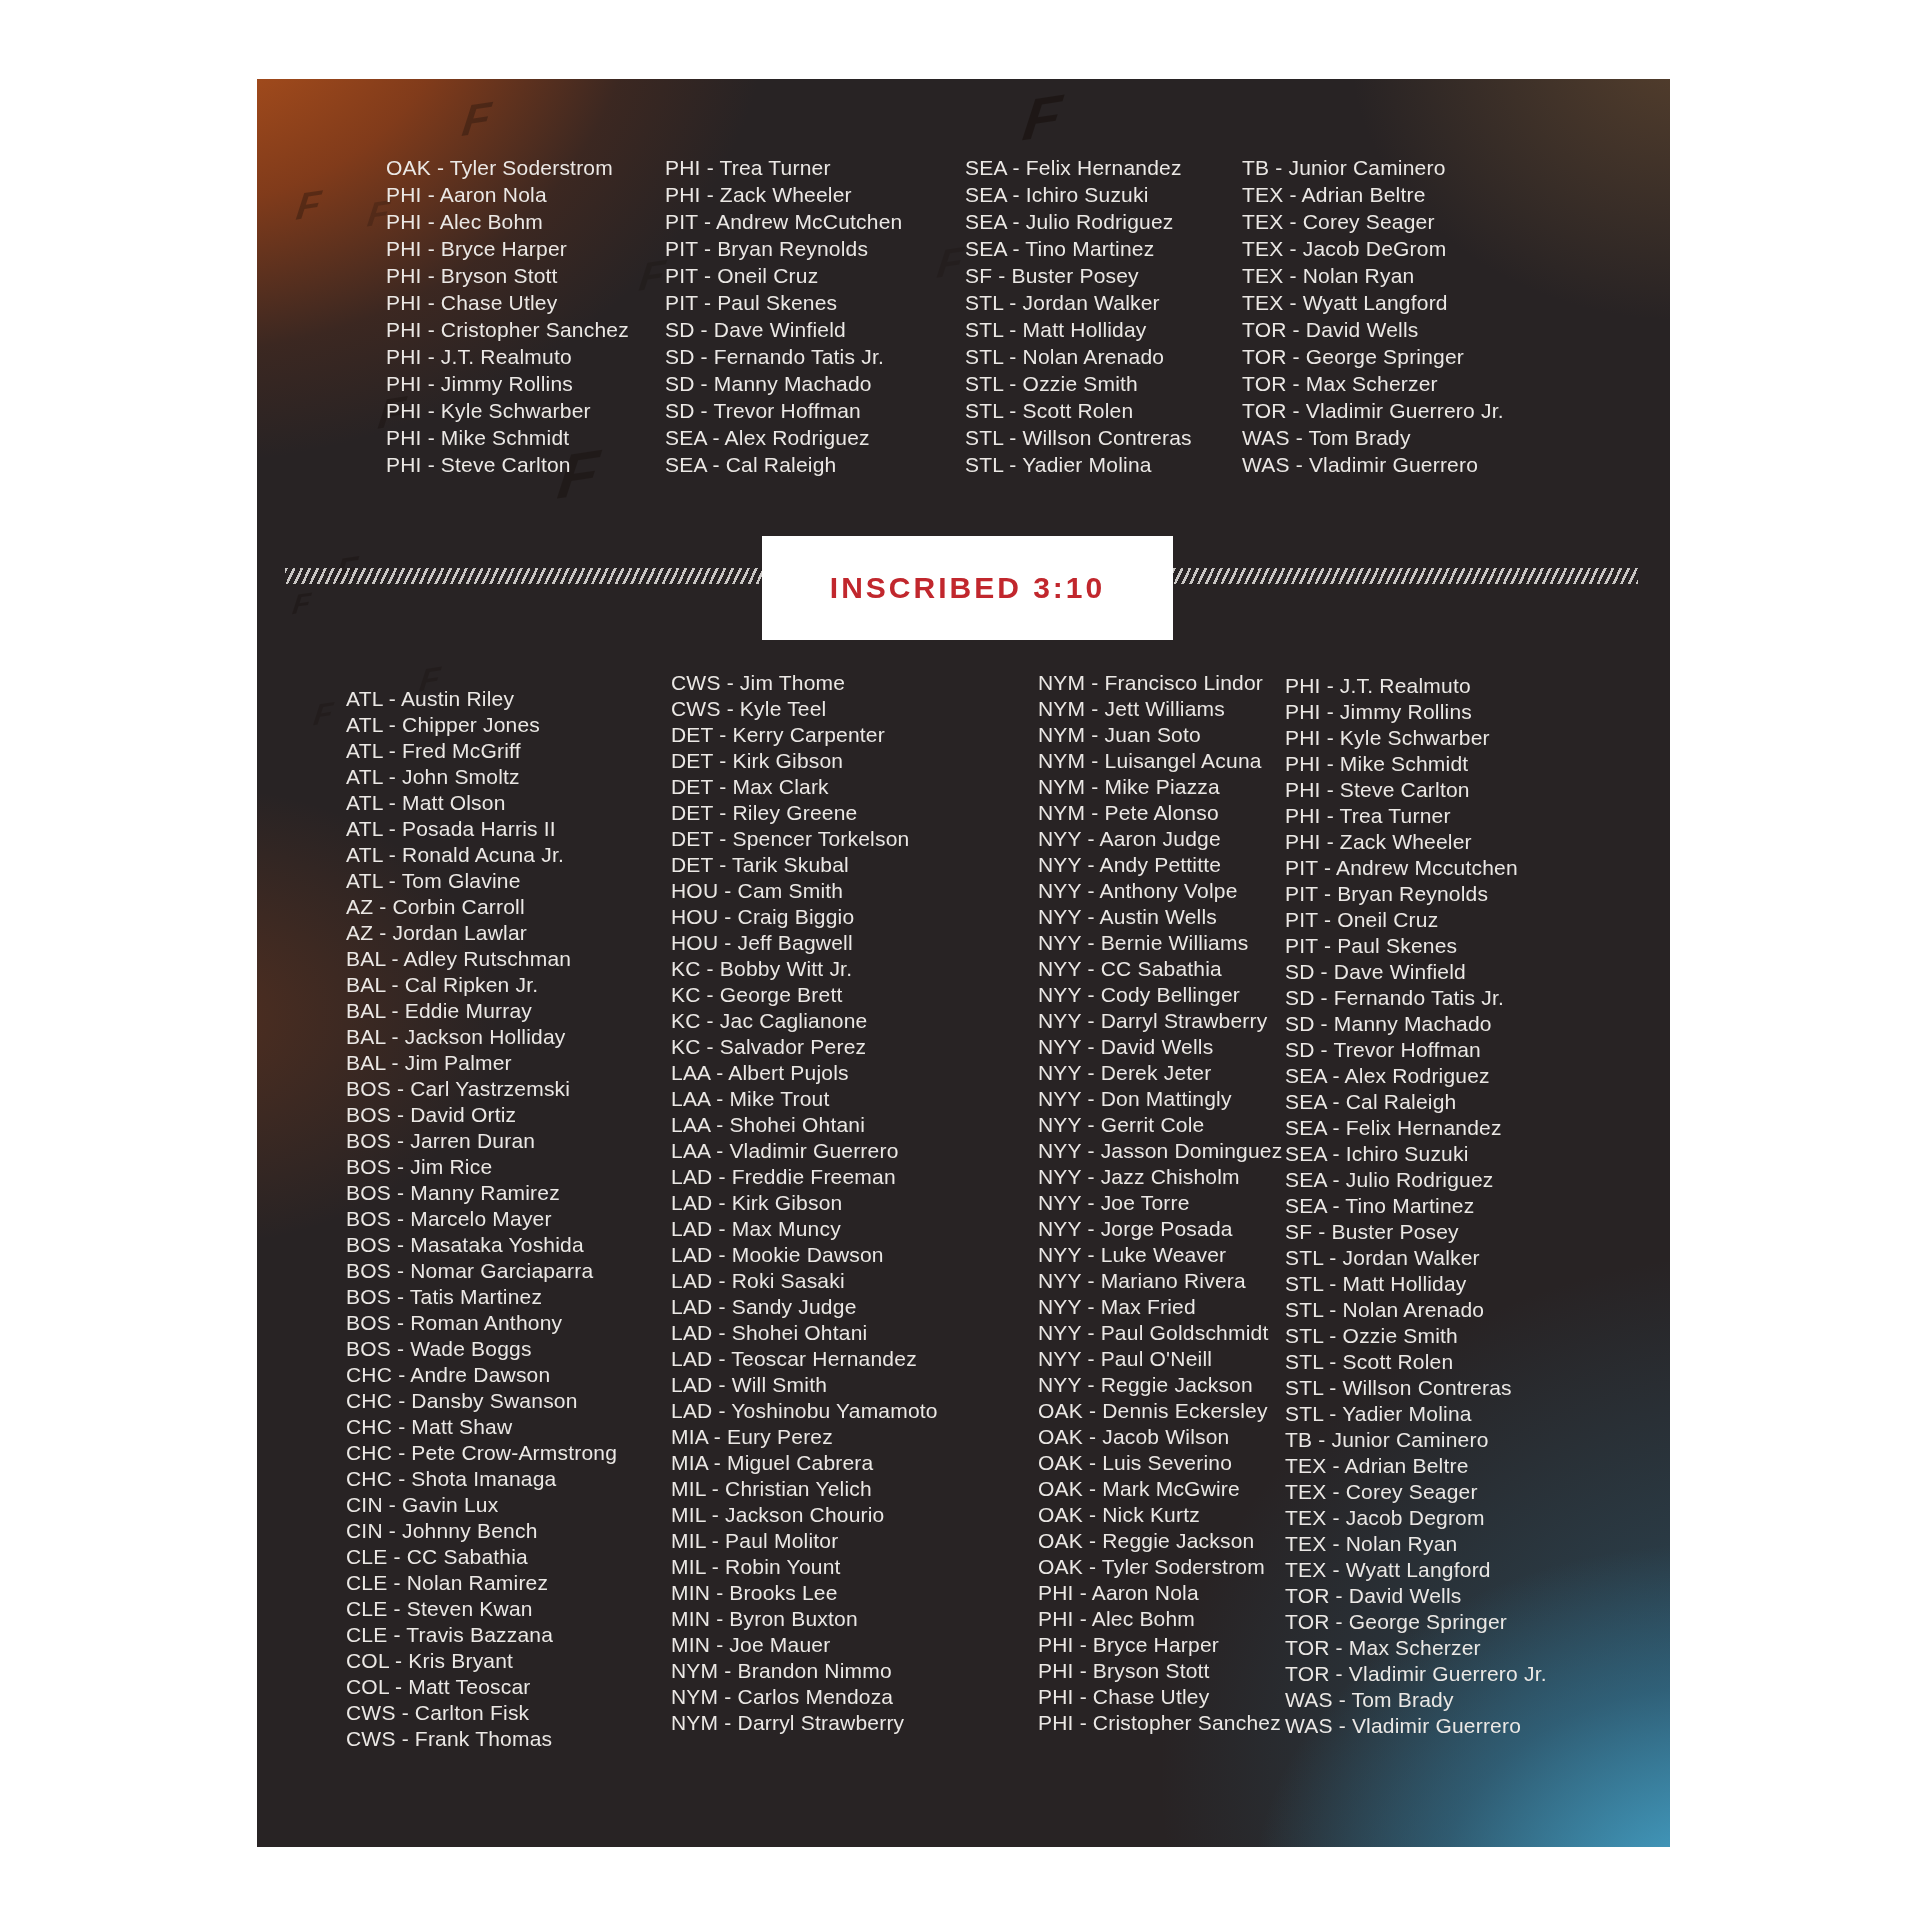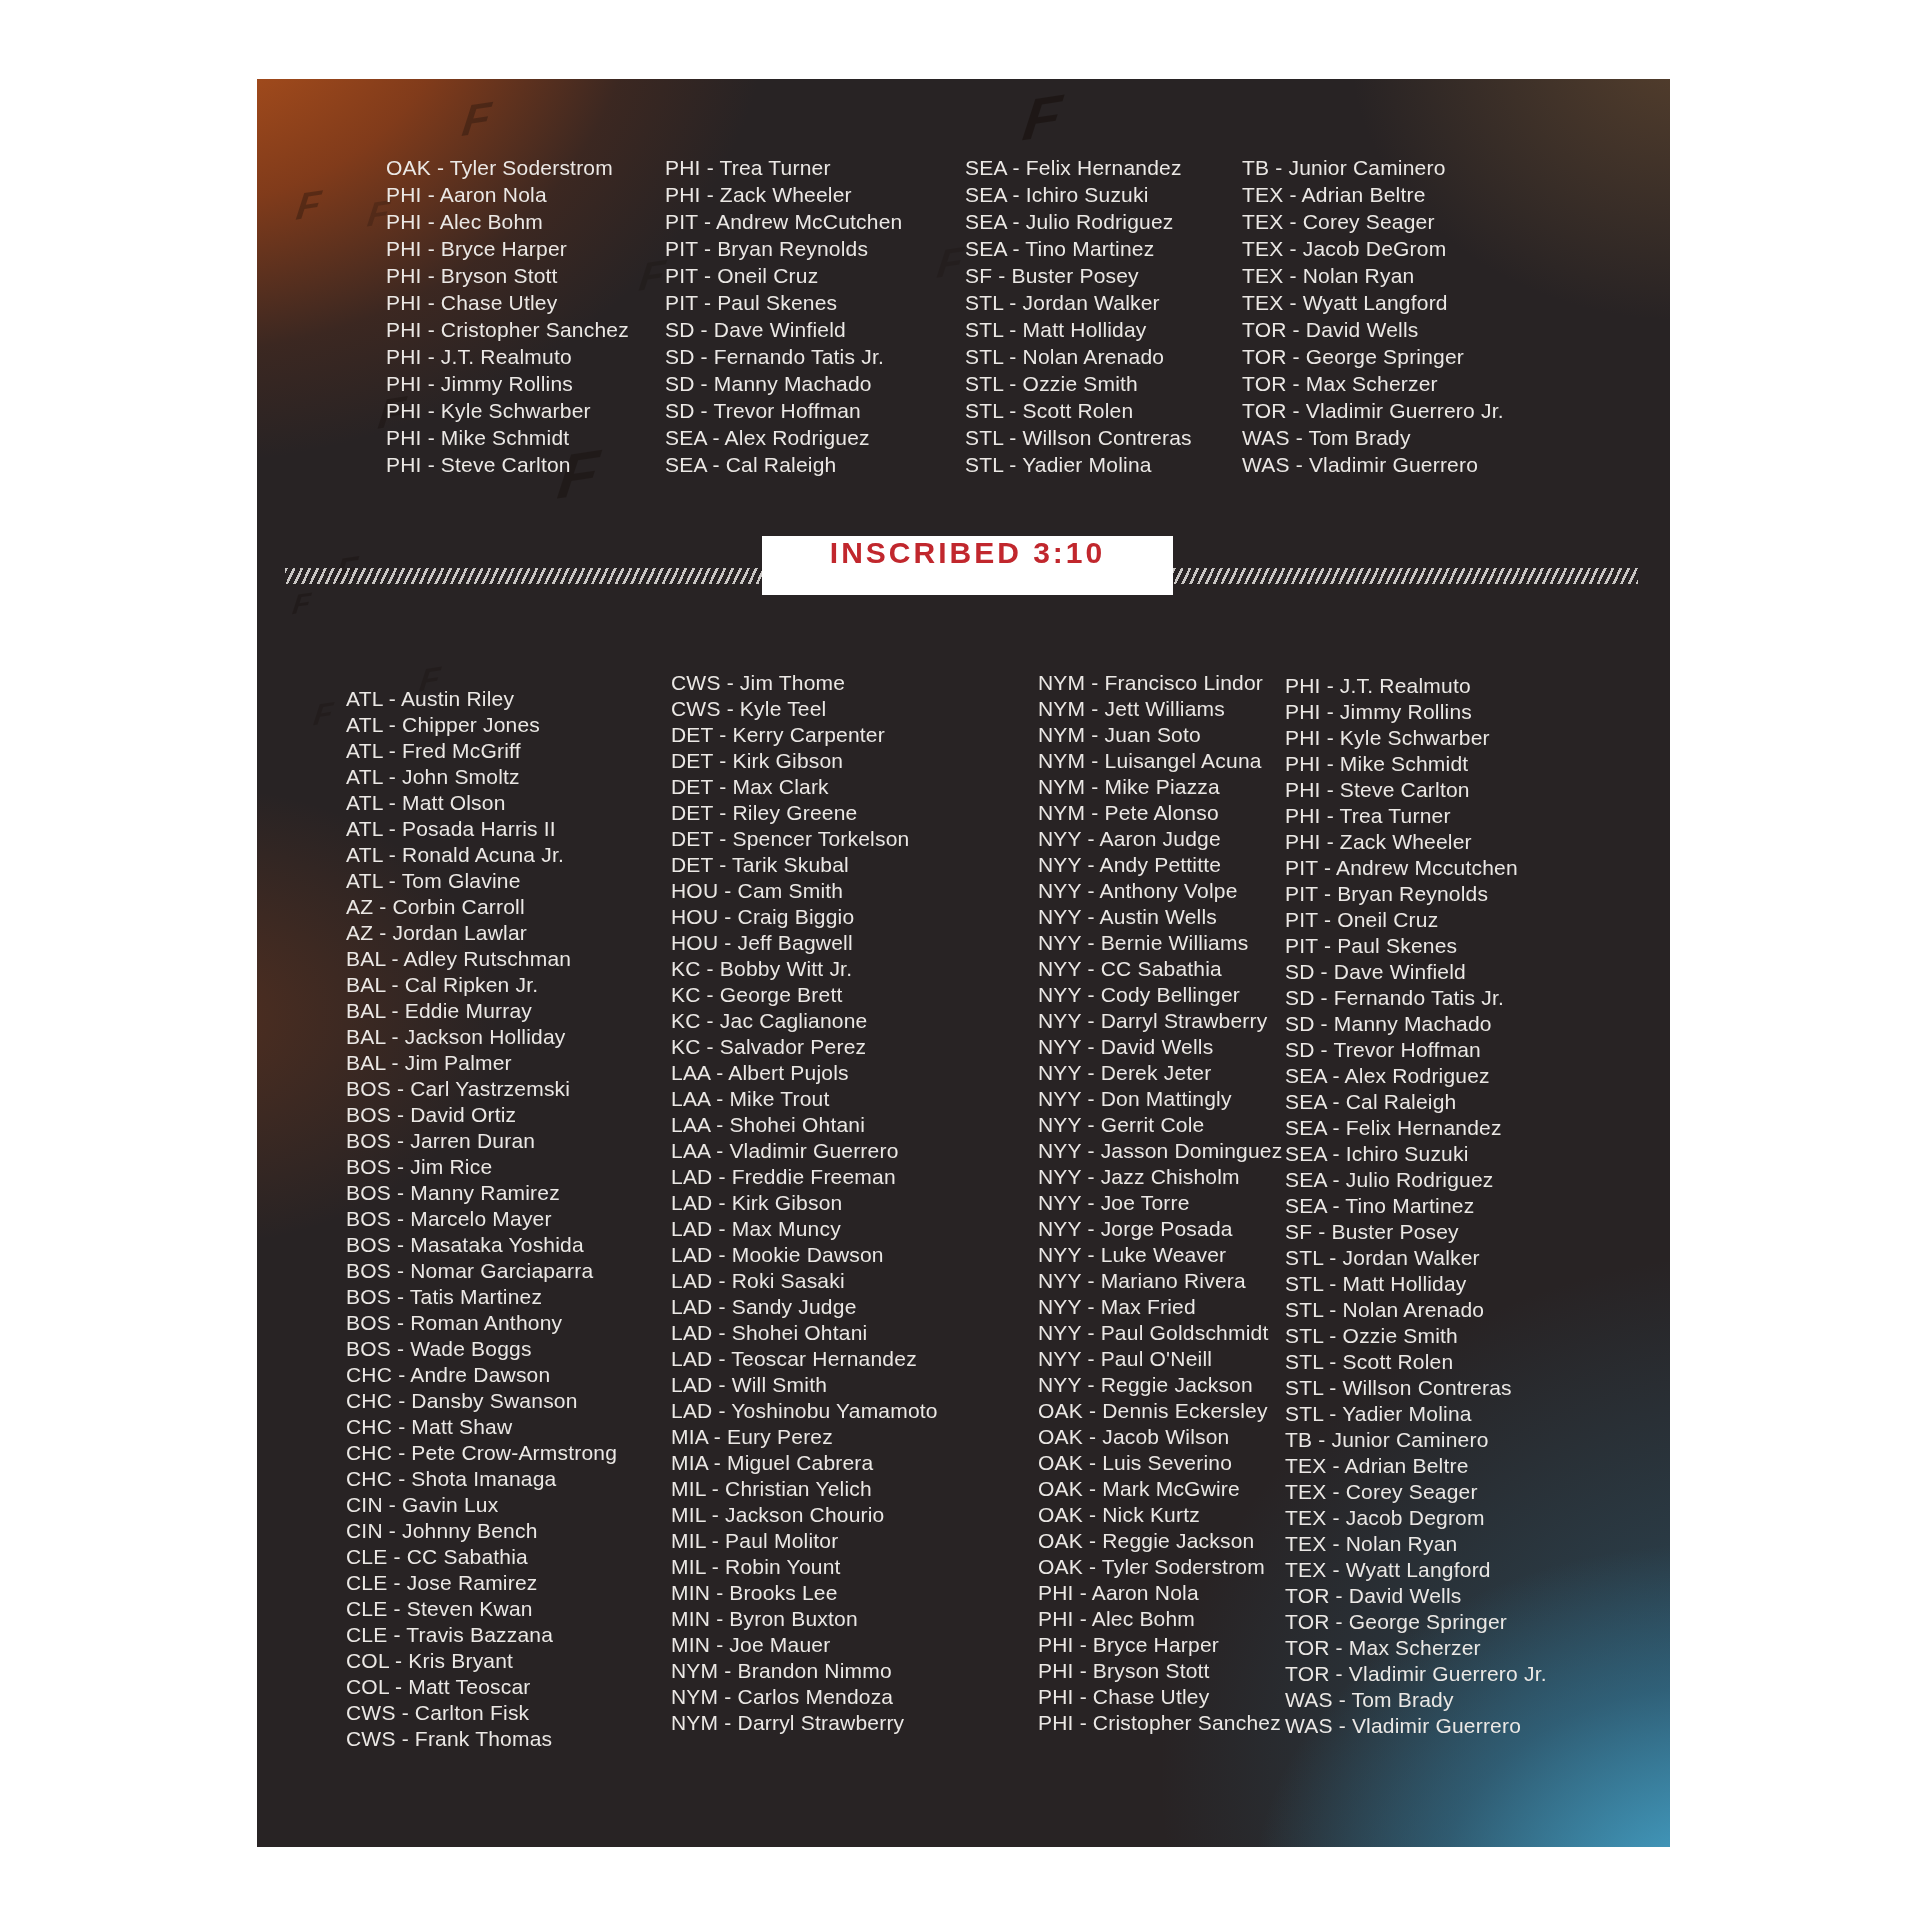--- a/index.html
+++ b/index.html
@@ -19,22 +19,22 @@
   .bot-col .row{line-height:26px;}
   .col-t1{left:129px;top:75px;} .col-t2{left:408px;top:75px;}
   .col-t3{left:708px;top:75px;} .col-t4{left:985px;top:75px;}
   .col-b1{left:89px;top:607px;} .col-b2{left:414px;top:591px;}
   .col-b3{left:741px;top:591px;margin-left:40px;} .col-b4{left:1028px;top:594px;}
   .stripe{position:absolute;height:16px;top:489px;
           background:repeating-linear-gradient(115deg,#d8d5d2 0 2.6px,rgba(0,0,0,0) 2.6px 7.1px);
           opacity:.92;}
   .stripe-left{left:28px;width:477px;}
   .stripe-right{left:916px;width:465px;}
-  .banner{position:absolute;left:505px;top:457px;width:411px;height:59px;background:#ffffff;
-          display:flex;align-items:flex-start;justify-content:center;}
+  .banner{position:absolute;left:505px;top:457px;width:411px;height:104px;background:#ffffff;
+          display:flex;align-items:center;justify-content:center;}
   .banner span{color:#c1272d;font-weight:700;font-size:30px;letter-spacing:3px;}
   .wm{position:absolute;color:#150d09;font-weight:900;font-style:italic;
       transform:skewX(-16deg) rotate(-9deg);opacity:.32;line-height:1;}
 </style>
 </head>
 <body>
 
 <div class="canvas">
   <div class="card">
 
@@ -142,21 +142,21 @@
         <div class="row">BOS - Roman Anthony</div>
         <div class="row">BOS - Wade Boggs</div>
         <div class="row">CHC - Andre Dawson</div>
         <div class="row">CHC - Dansby Swanson</div>
         <div class="row">CHC - Matt Shaw</div>
         <div class="row">CHC - Pete Crow-Armstrong</div>
         <div class="row">CHC - Shota Imanaga</div>
         <div class="row">CIN - Gavin Lux</div>
         <div class="row">CIN - Johnny Bench</div>
         <div class="row">CLE - CC Sabathia</div>
-        <div class="row">CLE - Jose Ramirez</div>
+        <div class="row">CLE - Nolan Ramirez</div>
         <div class="row">CLE - Steven Kwan</div>
         <div class="row">CLE - Travis Bazzana</div>
         <div class="row">COL - Kris Bryant</div>
         <div class="row">COL - Matt Teoscar</div>
         <div class="row">CWS - Carlton Fisk</div>
         <div class="row">CWS - Frank Thomas</div>
       </div>
     <div class="col bot-col col-b2">
         <div class="row">CWS - Jim Thome</div>
         <div class="row">CWS - Kyle Teel</div>

